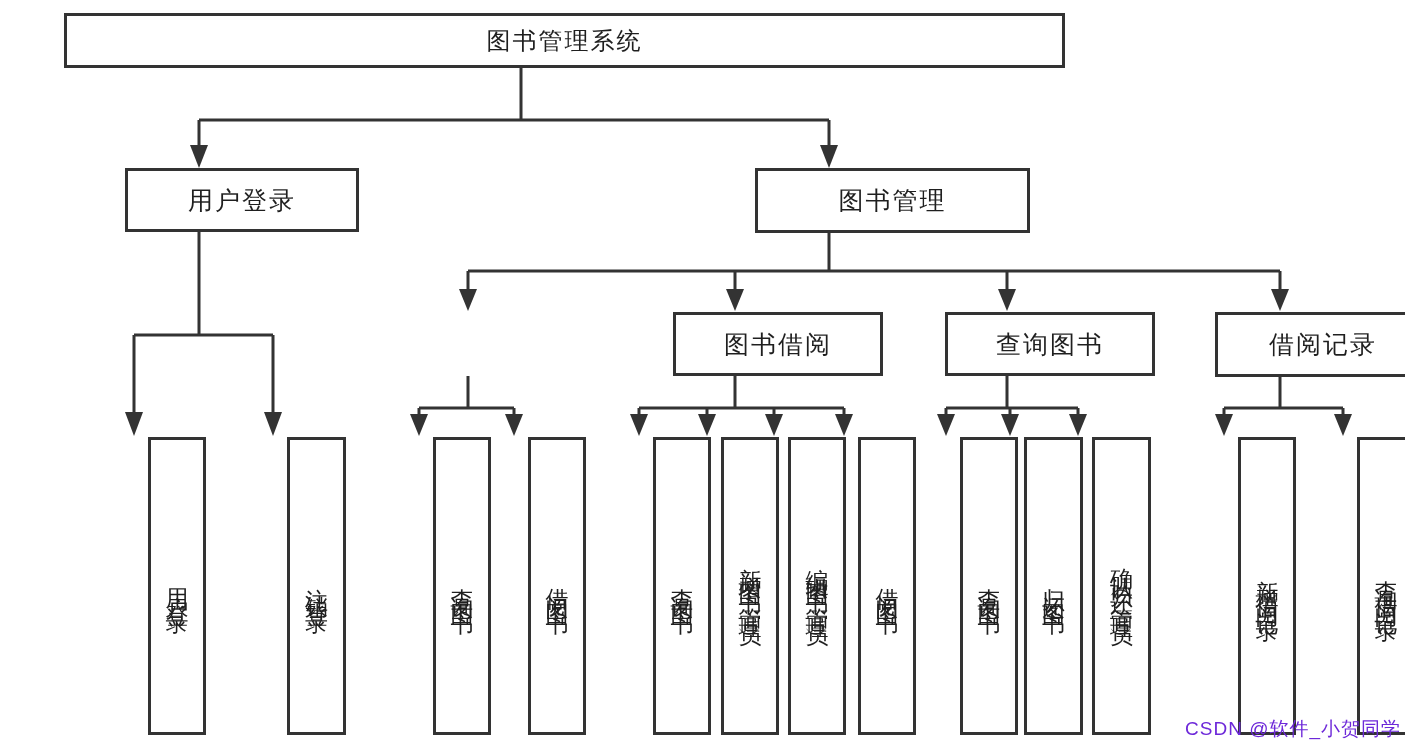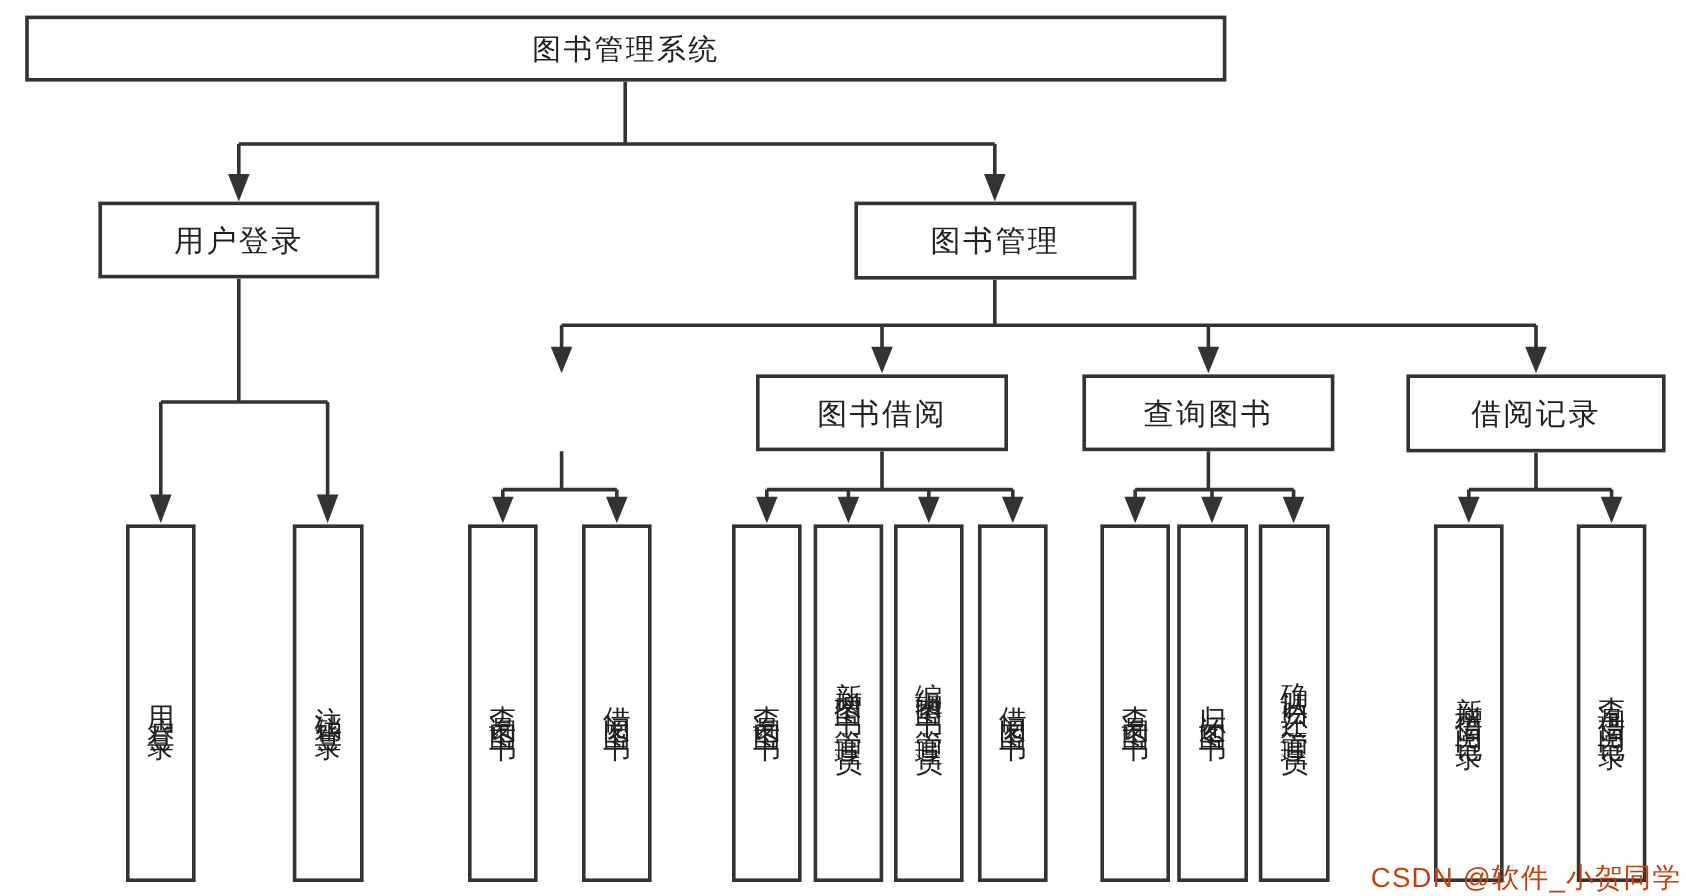--- a/index.html
+++ b/index.html
@@ -24,20 +24,21 @@
   .node {
     position: absolute;
     box-sizing: border-box;
     border: 3px solid #333333;
     background: #ffffff;
     display: flex;
     align-items: center;
     justify-content: center;
     z-index: 1;
     color: #1f1f1f;
+    margin-left: 43px;
   }
   .node-h .label {
     font-size: 25px;
     letter-spacing: 2px;
     white-space: nowrap;
   }
   .node-root .label {
     font-size: 24px;
     letter-spacing: 2px;
   }
@@ -47,23 +48,23 @@
     font-size: 23px;
     line-height: 1;
     letter-spacing: 8px;
     white-space: nowrap;
   }
   .watermark {
     position: absolute;
     right: 4px;
     top: 716px;
     z-index: 2;
-    font-size: 23px;
+    font-size: 19px;
     letter-spacing: 1px;
-    color: #c2410c;
+    color: #6d28d9;
     white-space: nowrap;
   }
 </style>
 </head>
 <body>
 
 <div class="canvas">
 
   <svg class="connectors" width="1405" height="747" viewBox="0 0 1405 747">
     <g stroke="#333333" stroke-width="3" fill="none">
@@ -105,21 +106,21 @@
     </g>
   </svg>
 
   <div class="node node-h node-root" style="left:21px; top:13px; width:1001px; height:55px;">
     <span class="label">图书管理系统</span>
   </div>
 
   <div class="node node-h" style="left:82px; top:168px; width:234px; height:64px;">
     <span class="label">用户登录</span>
   </div>
-  <div class="node node-h" style="left:712px; top:168px; width:235px; height:65px;">
+  <div class="node node-h" style="left:712px; top:168px; width:275px; height:65px;">
     <span class="label">图书管理</span>
   </div>
 
   <div class="node node-h" style="left:630px; top:312px; width:210px; height:64px;">
     <span class="label">图书借阅</span>
   </div>
   <div class="node node-h" style="left:902px; top:312px; width:210px; height:64px;">
     <span class="label">查询图书</span>
   </div>
   <div class="node node-h" style="left:1172px; top:312px; width:216px; height:65px;">

